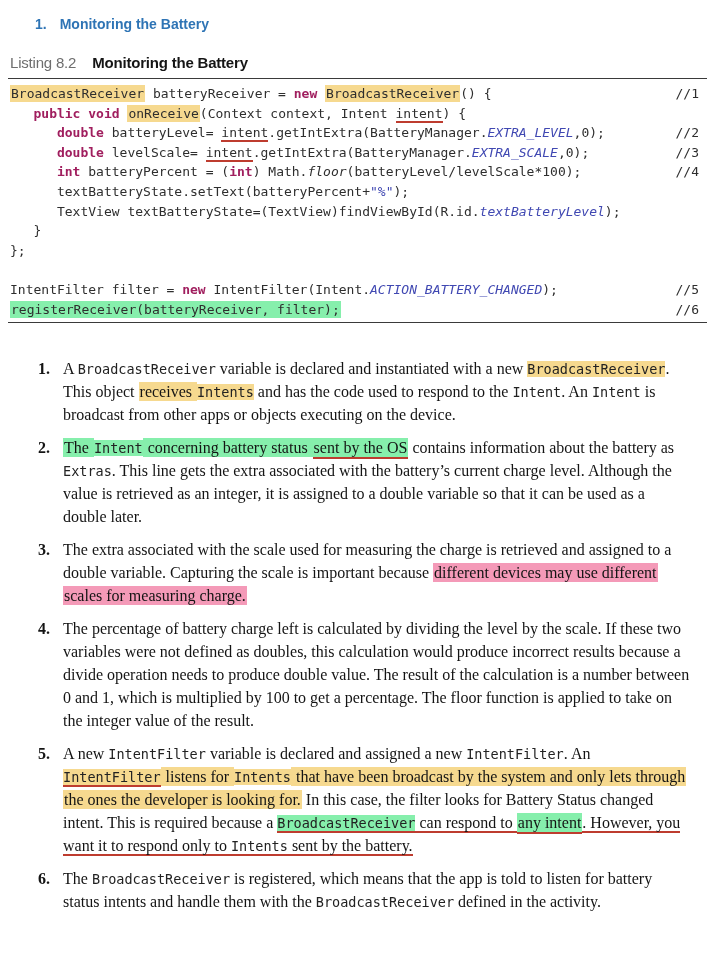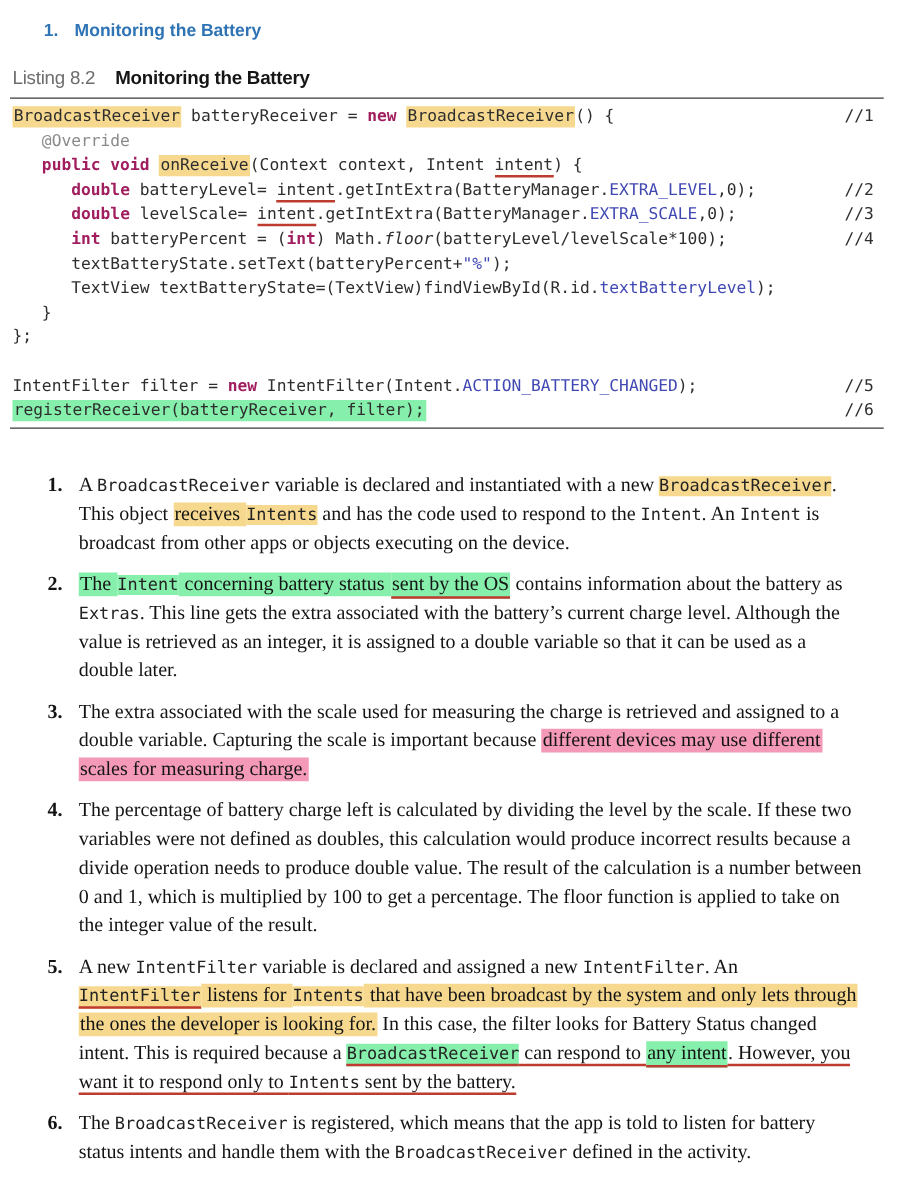--- a/index.html
+++ b/index.html
@@ -18,21 +18,21 @@
 
   .rule{border-top:1.5px solid #3a3a3a;height:0;}
 
   
   .code{padding:5px 2px 3px 2px;font-family:"DejaVu Sans Mono",monospace;
         font-size:13px;line-height:19.6px;color:#2e2e2e;}
   .code-line{display:flex;white-space:pre;}
   .code-comment{margin-left:auto;padding-right:6px;}
   .kw{color:#A01E5E;font-weight:bold;}
   .gray{color:#8a8a8a;}
-  .const{color:#4048B2;}
+  .const{color:#4048B2;font-style:italic;}
   .str{color:#4048B2;}
   .ital{font-style:italic;}
   .hlY{background:#F6D98F;}
   .hlG{background:#86efac;}
   .hlP{background:#F49AB8;}
   .ul{border-bottom:2px solid #BE3C2F;}
   .hlY,.hlG,.hlP{box-decoration-break:clone;-webkit-box-decoration-break:clone;padding:1px 1px;}
 
   
   .notes{list-style:none;margin:34px 0 0 0;padding:0 16px 0 30px;
@@ -52,21 +52,20 @@
   </h1>
 
   <div class="caption">
     <span class="cap-label">Listing 8.2</span><span class="cap-title">Monitoring the Battery</span>
   </div>
 
   <div class="rule"></div>
 
   <div class="code">
       <div class="code-line"><span><span class="hlY">BroadcastReceiver</span><span> batteryReceiver = </span><span class="kw">new</span><span> </span><span class="hlY">BroadcastReceiver</span><span>() {</span></span><span class="code-comment">//1</span></div>
-      <div class="code-line"><span><span>   </span><span class="gray">@Override</span></span></div>
       <div class="code-line"><span><span>   </span><span class="kw">public void</span><span> </span><span class="hlY">onReceive</span><span>(Context context, Intent </span><span class="ul">intent</span><span>) {</span></span></div>
       <div class="code-line"><span><span>      </span><span class="kw">double</span><span> batteryLevel= </span><span class="ul">intent</span><span>.getIntExtra(BatteryManager.</span><span class="const">EXTRA_LEVEL</span><span>,0);</span></span><span class="code-comment">//2</span></div>
       <div class="code-line"><span><span>      </span><span class="kw">double</span><span> levelScale= </span><span class="ul">intent</span><span>.getIntExtra(BatteryManager.</span><span class="const">EXTRA_SCALE</span><span>,0);</span></span><span class="code-comment">//3</span></div>
       <div class="code-line"><span><span>      </span><span class="kw">int</span><span> batteryPercent = (</span><span class="kw">int</span><span>) Math.</span><span class="ital">floor</span><span>(batteryLevel/levelScale*100);</span></span><span class="code-comment">//4</span></div>
       <div class="code-line"><span><span>      textBatteryState.setText(batteryPercent+</span><span class="str">"%"</span><span>);</span></span></div>
       <div class="code-line"><span><span>      TextView textBatteryState=(TextView)findViewById(R.id.</span><span class="const">textBatteryLevel</span><span>);</span></span></div>
       <div class="code-line"><span><span>   }</span></span></div>
       <div class="code-line"><span><span>};</span></span></div>
       <div class="code-line"><span>&nbsp;</span></div>
       <div class="code-line"><span><span>IntentFilter filter = </span><span class="kw">new</span><span> IntentFilter(Intent.</span><span class="const">ACTION_BATTERY_CHANGED</span><span>);</span></span><span class="code-comment">//5</span></div>

